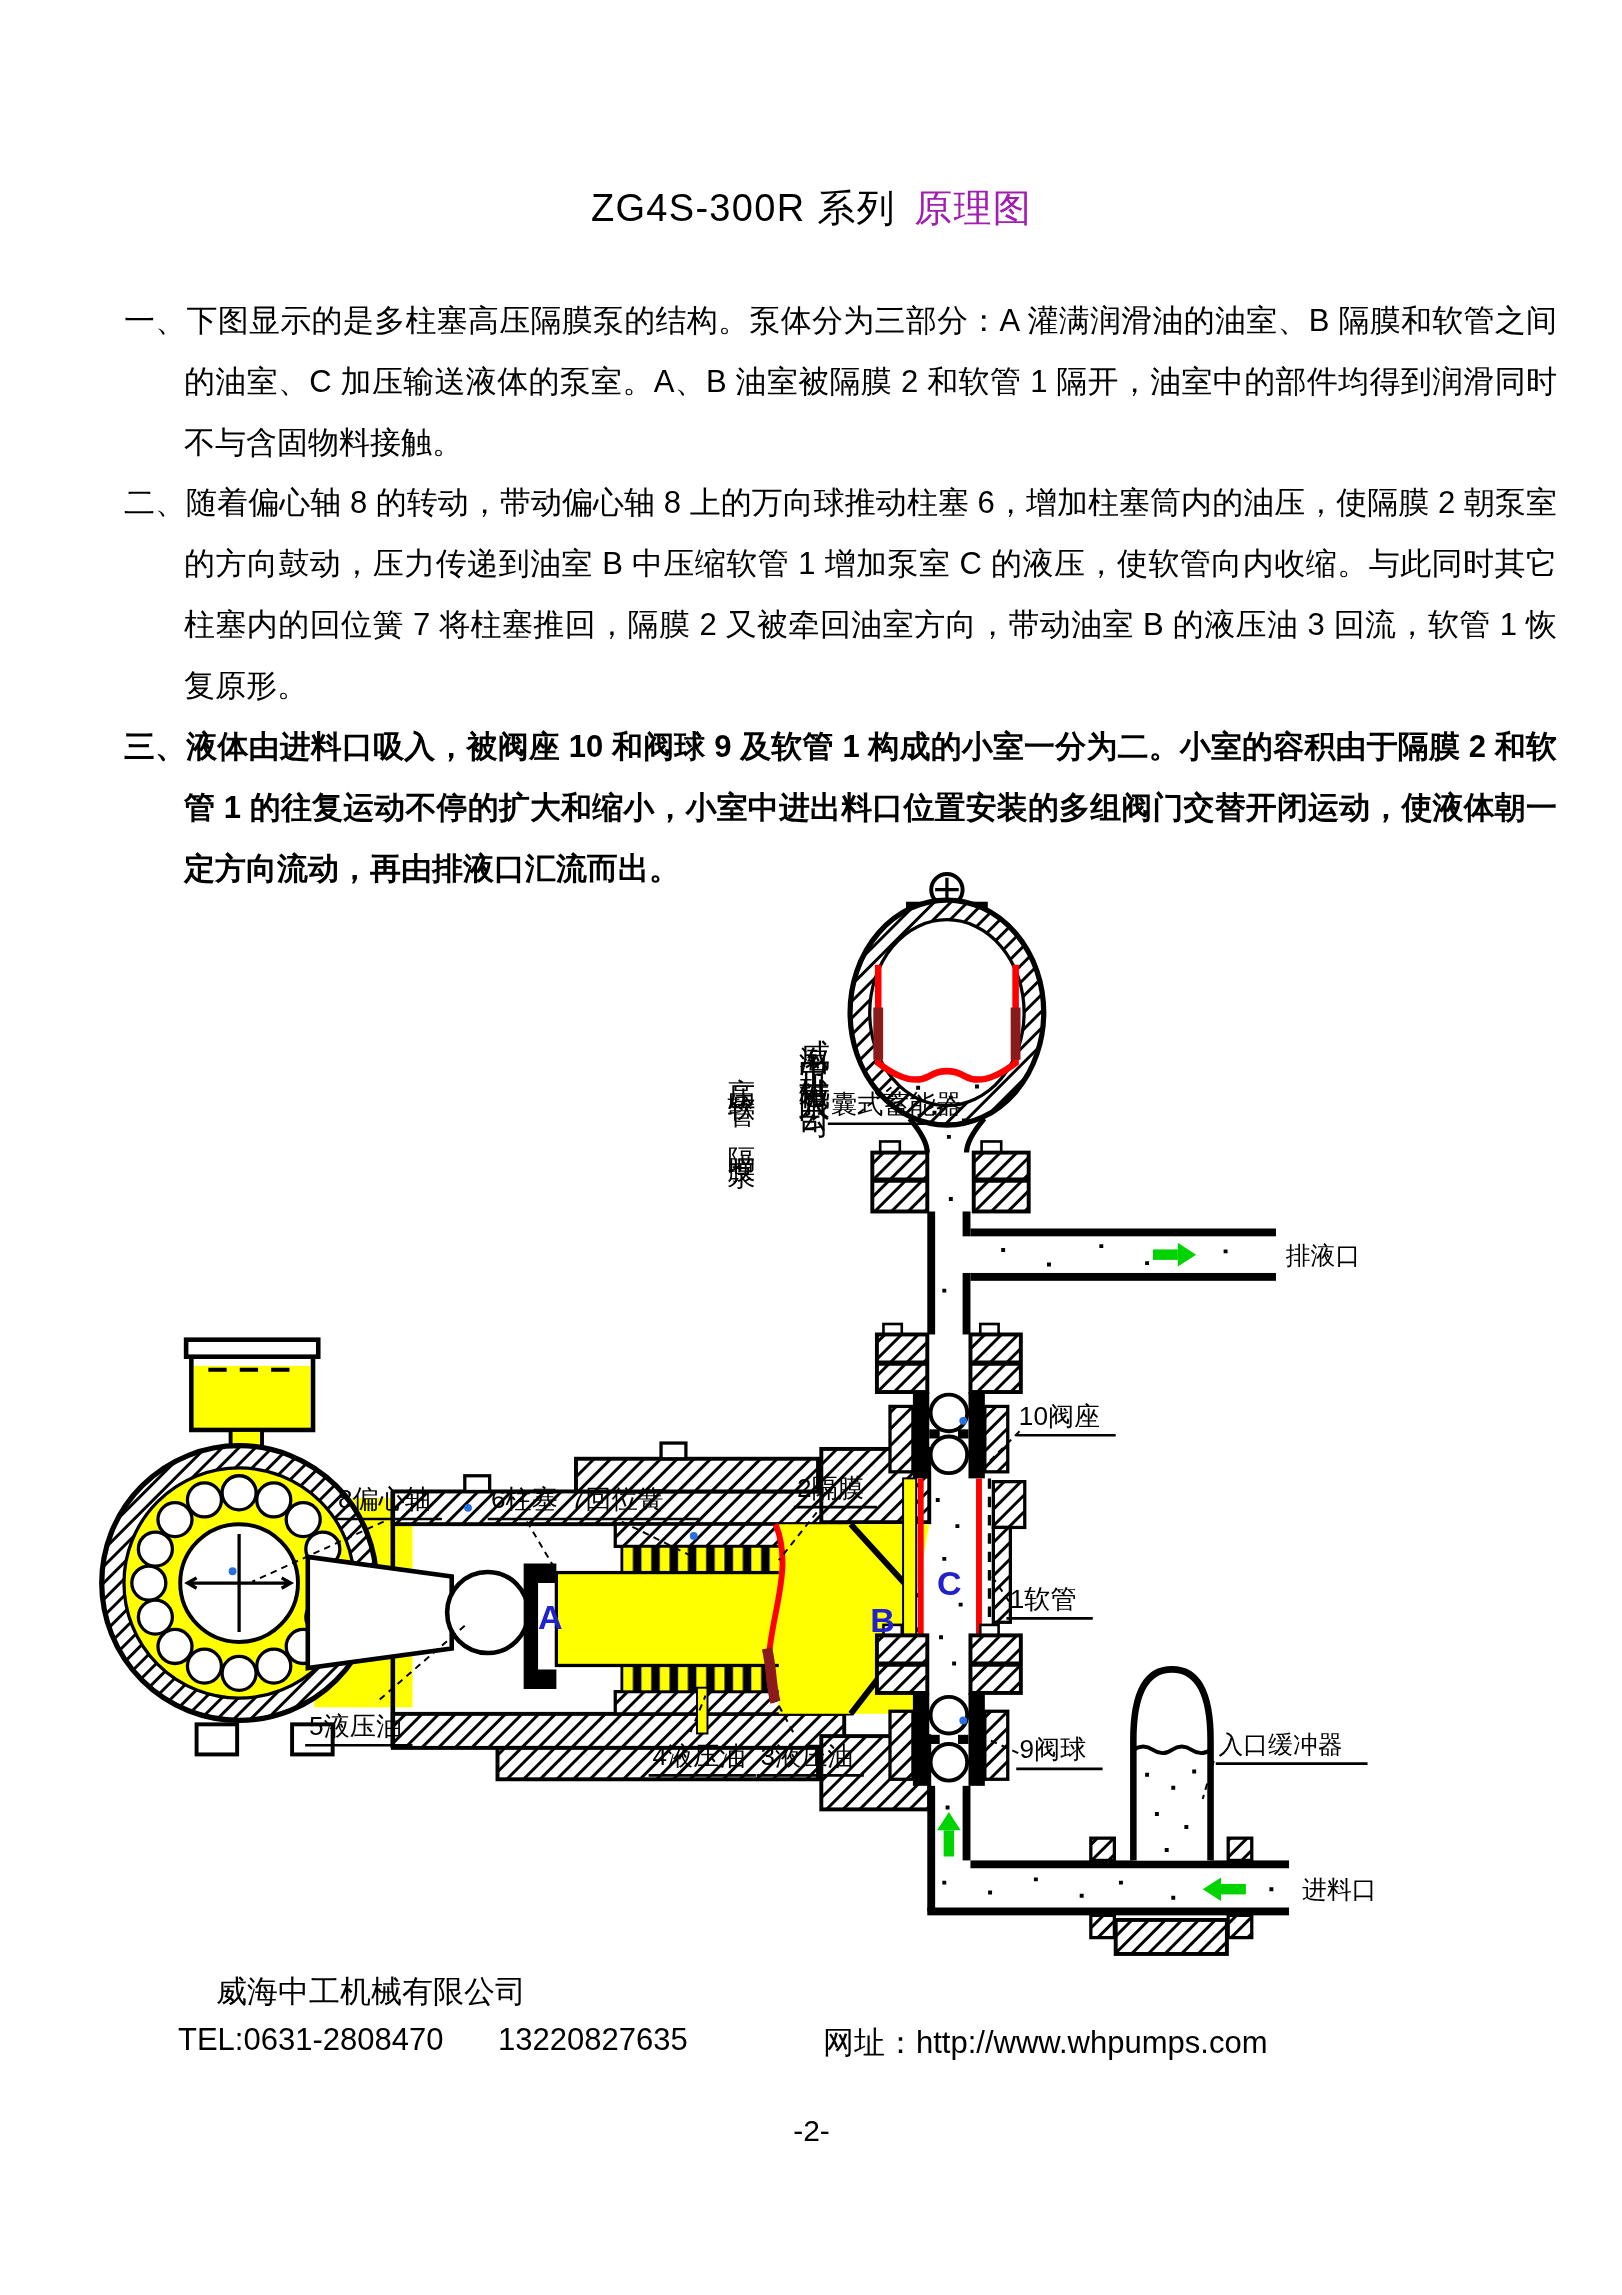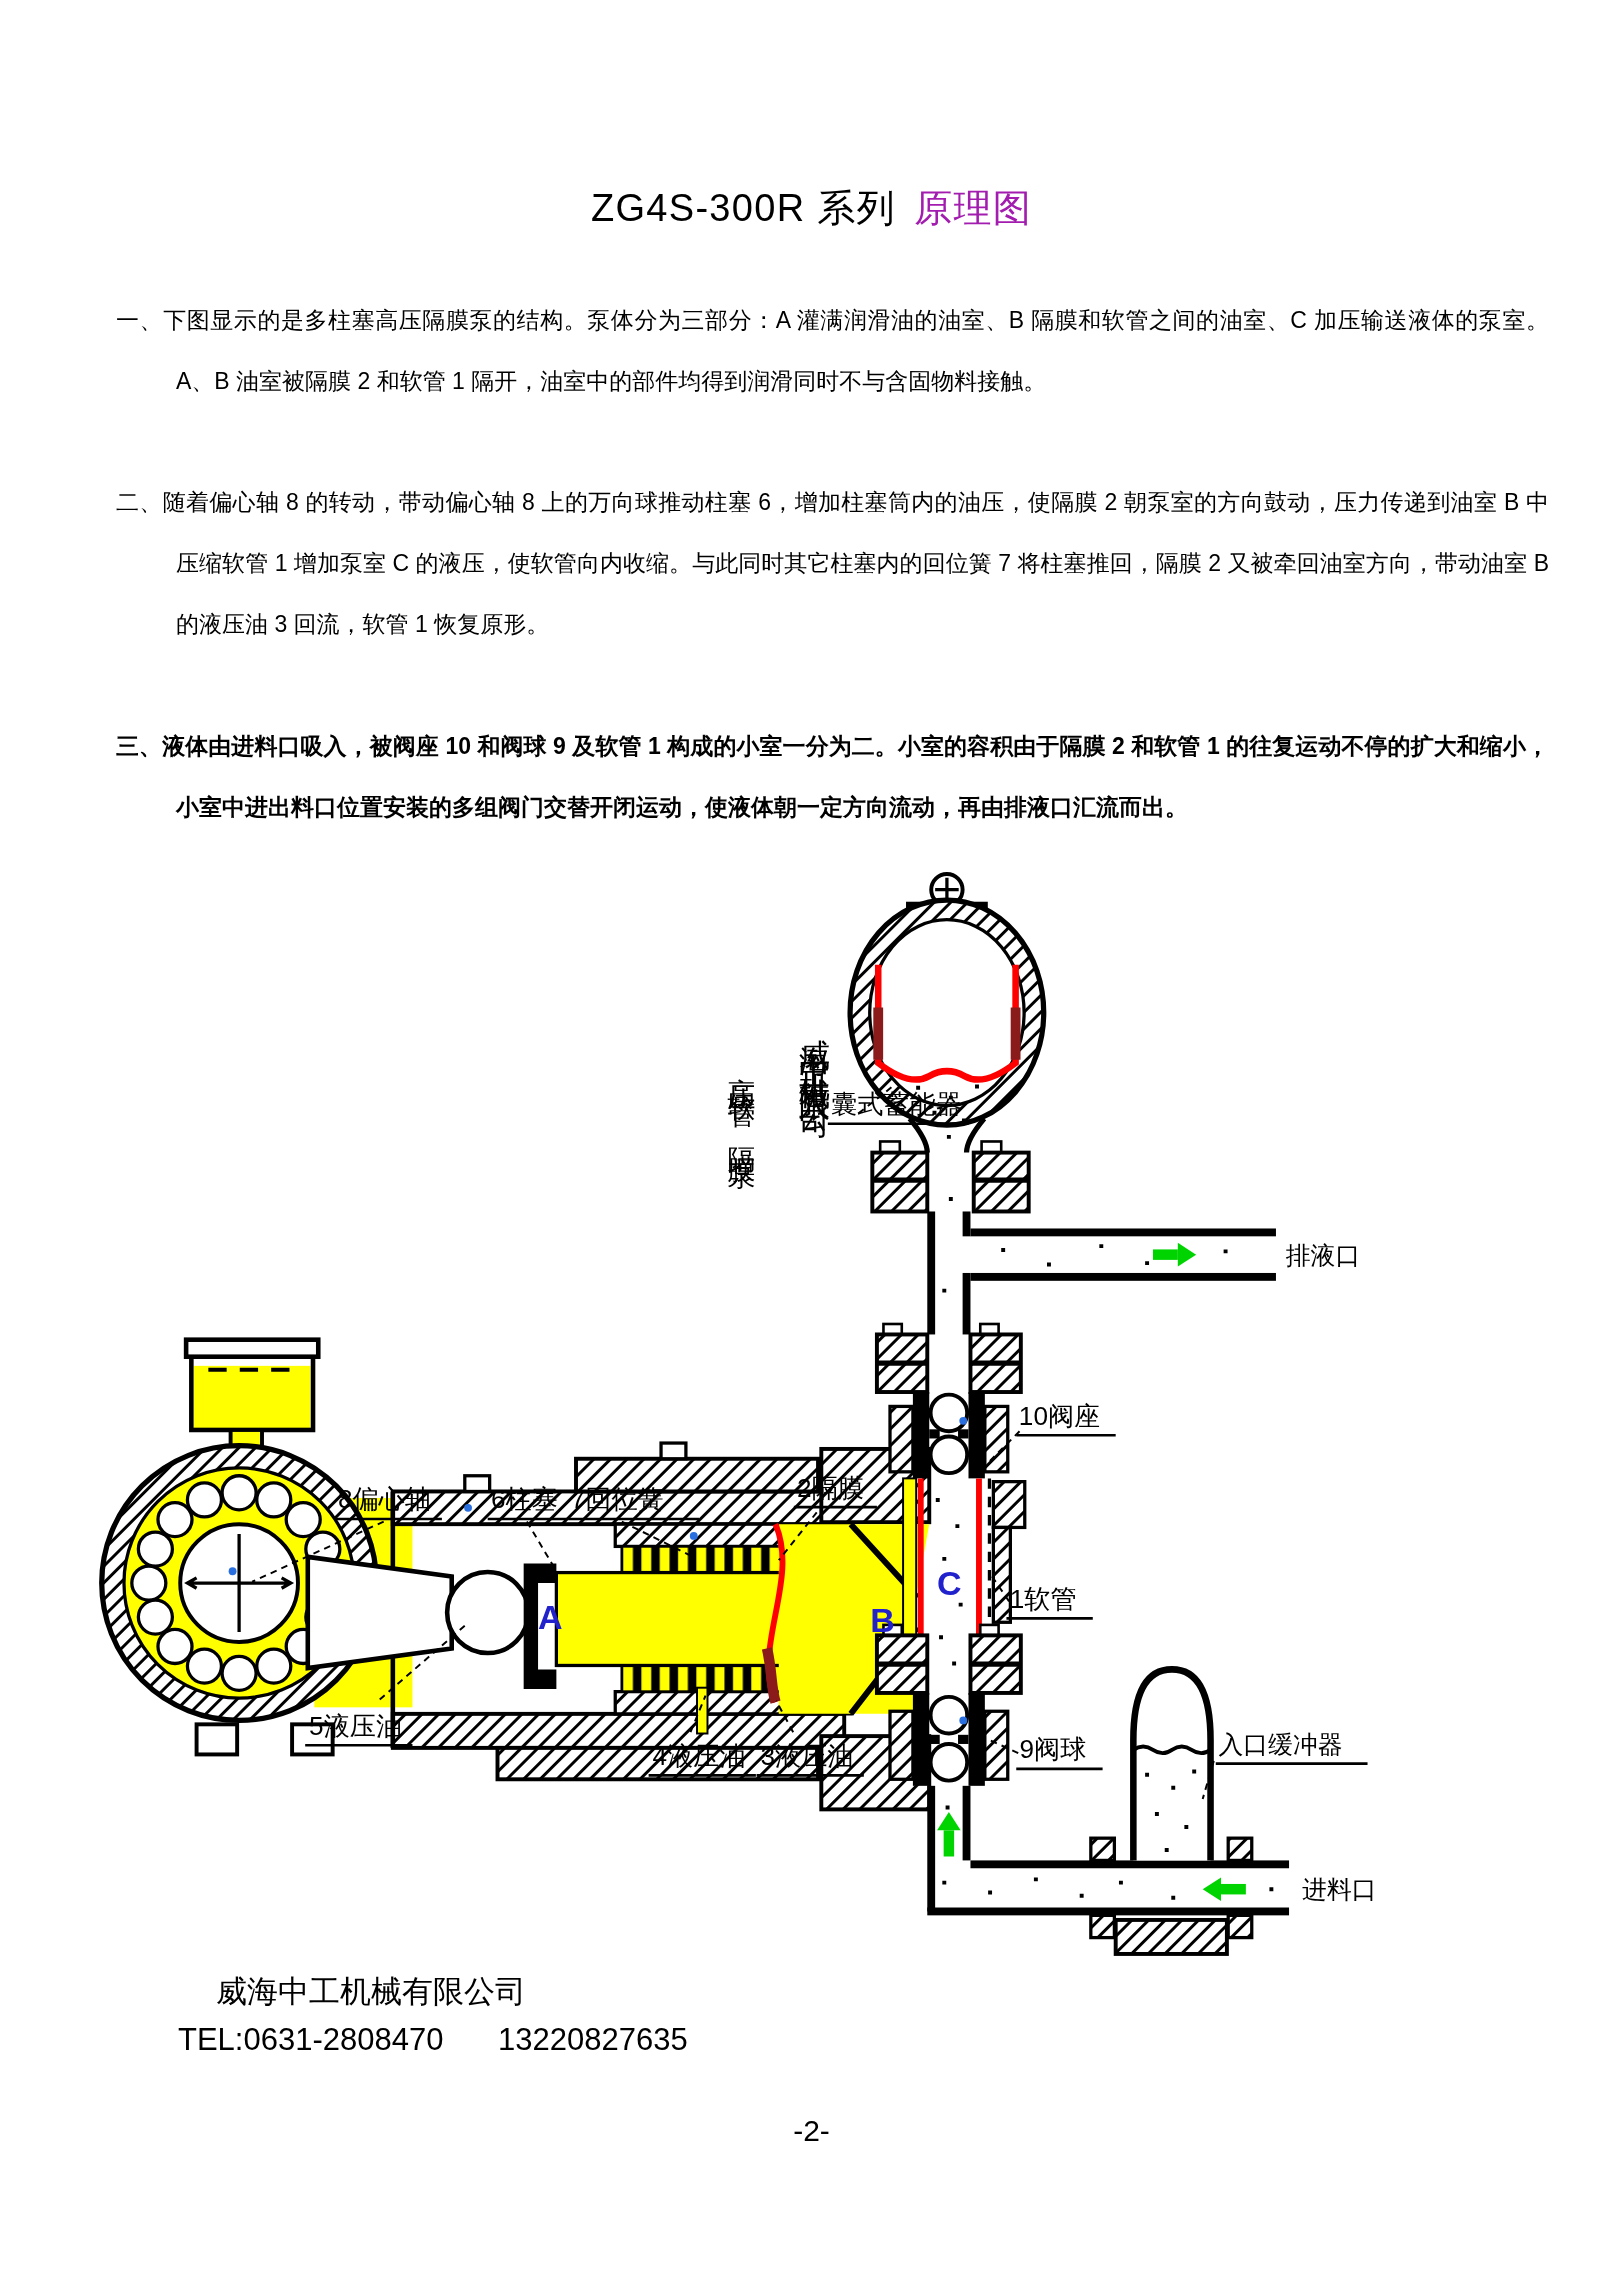--- a/index.html
+++ b/index.html
@@ -1,19 +1,19 @@
 <!DOCTYPE html>
 <html style="font-size:10.5px"><head>
 <meta charset="utf-8">
 <style>
   html,body{margin:0;padding:0;background:#fff;}
   body{width:1623px;height:2295px;position:relative;font-family:"Liberation Sans",sans-serif;color:#000;overflow:hidden;}
   #title{position:absolute;top:183px;left:0;width:1623px;text-align:center;font-size:38px;letter-spacing:1.3px;white-space:nowrap;}
   #title .accent{color:#a21caf;margin-left:18.3px;}
-  .para{position:absolute;left:116px;width:1373px;font-size:23px;line-height:61px;text-align:justify;padding-left:60px;text-indent:-60px;}
+  .para{position:absolute;left:124px;width:1373px;font-size:31px;line-height:61px;text-align:justify;padding-left:60px;text-indent:-60px;}
   #para1{top:290px;}
   #para2{top:472px;}
   #para3{top:716px;font-weight:bold;}
   #diagram{position:absolute;left:98px;top:870px;width:1427px;height:1099px;}
   .vtext{position:absolute;writing-mode:vertical-rl;text-orientation:upright;letter-spacing:7.9px;white-space:nowrap;}
   #vt-company{left:793px;top:1014px;font-size:31px;}
   #vt-product{left:722px;top:1055px;font-size:28px;}
   #footer-company{position:absolute;left:216px;top:1971px;font-size:31px;}
   #footer-contact{position:absolute;left:178px;top:2022px;font-size:31px;width:1309px;}
   #footer-contact .mobile{margin-left:46px;}
@@ -282,15 +282,16 @@
   </g>
 </svg>
 
 <div class="vtext" id="vt-company">威海中工机械有限公司</div>
 <div class="vtext" id="vt-product">高压软管-隔膜泵</div>
 
 <div id="footer-company">威海中工机械有限公司</div>
 <div id="footer-contact">
   <span>TEL:0631-2808470</span>
   <span class="mobile">13220827635</span>
+  <span class="web">网址：http://www.whpumps.com</span>
 </div>
 <div id="page-number">-2-</div>
 
 
 </body></html>

